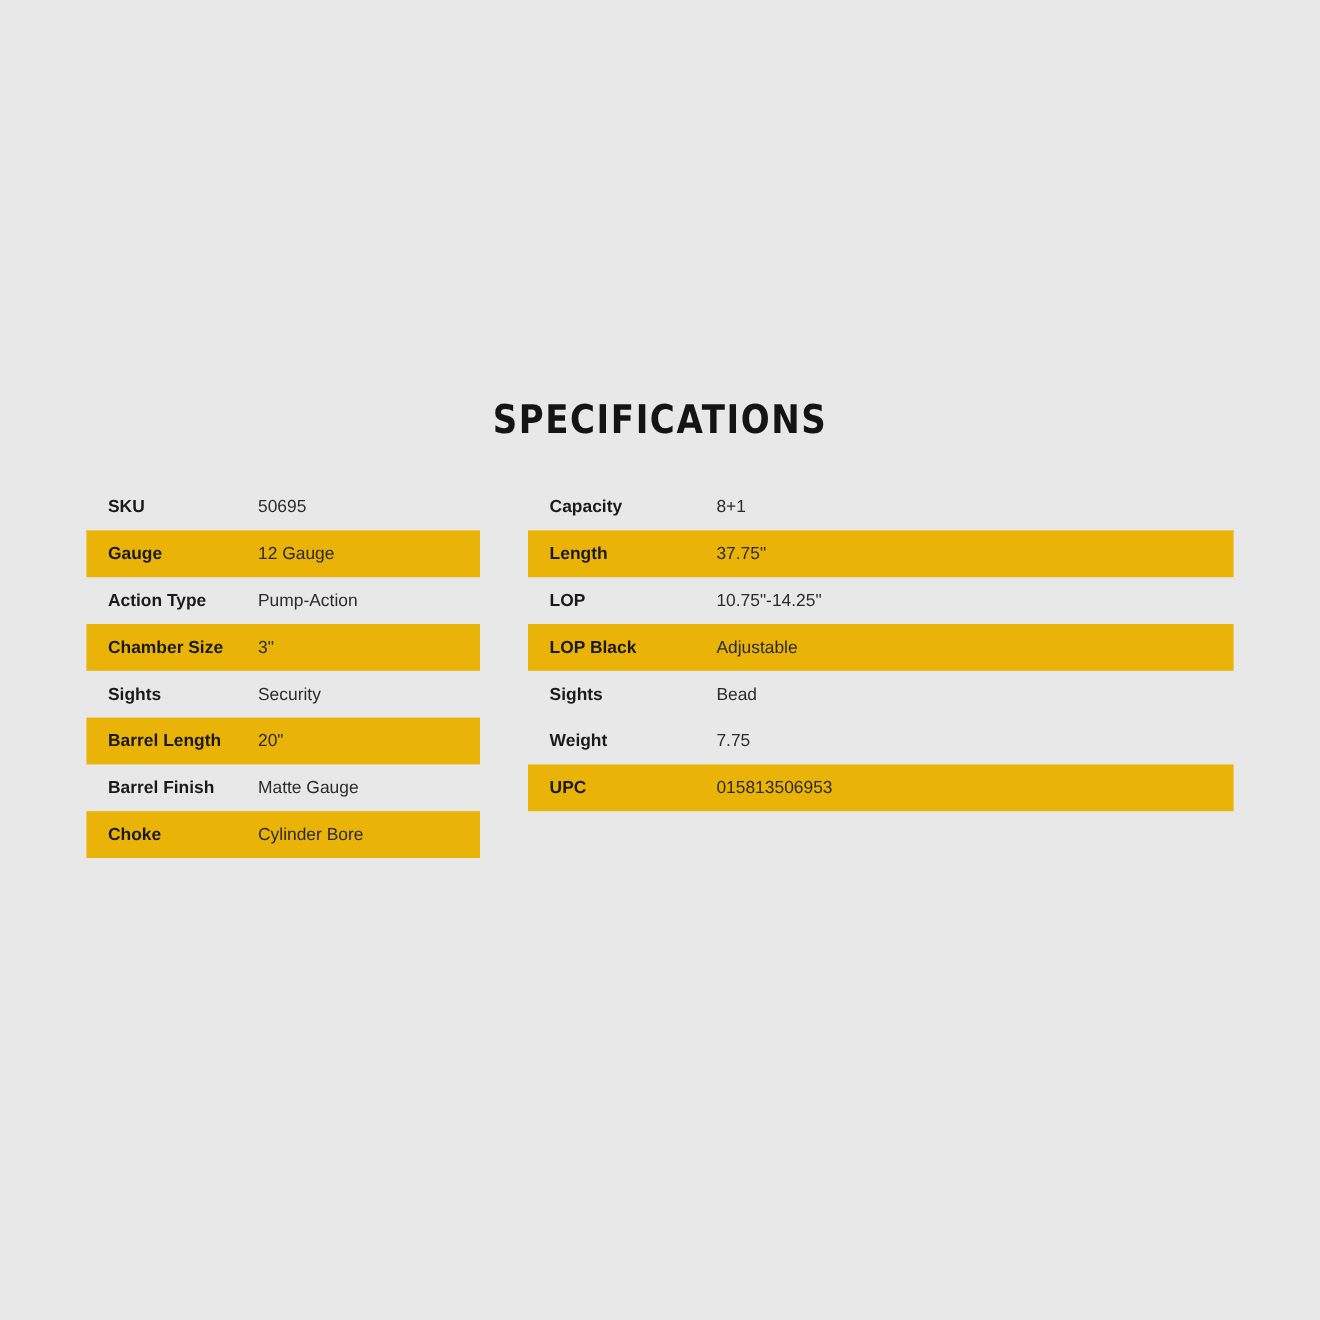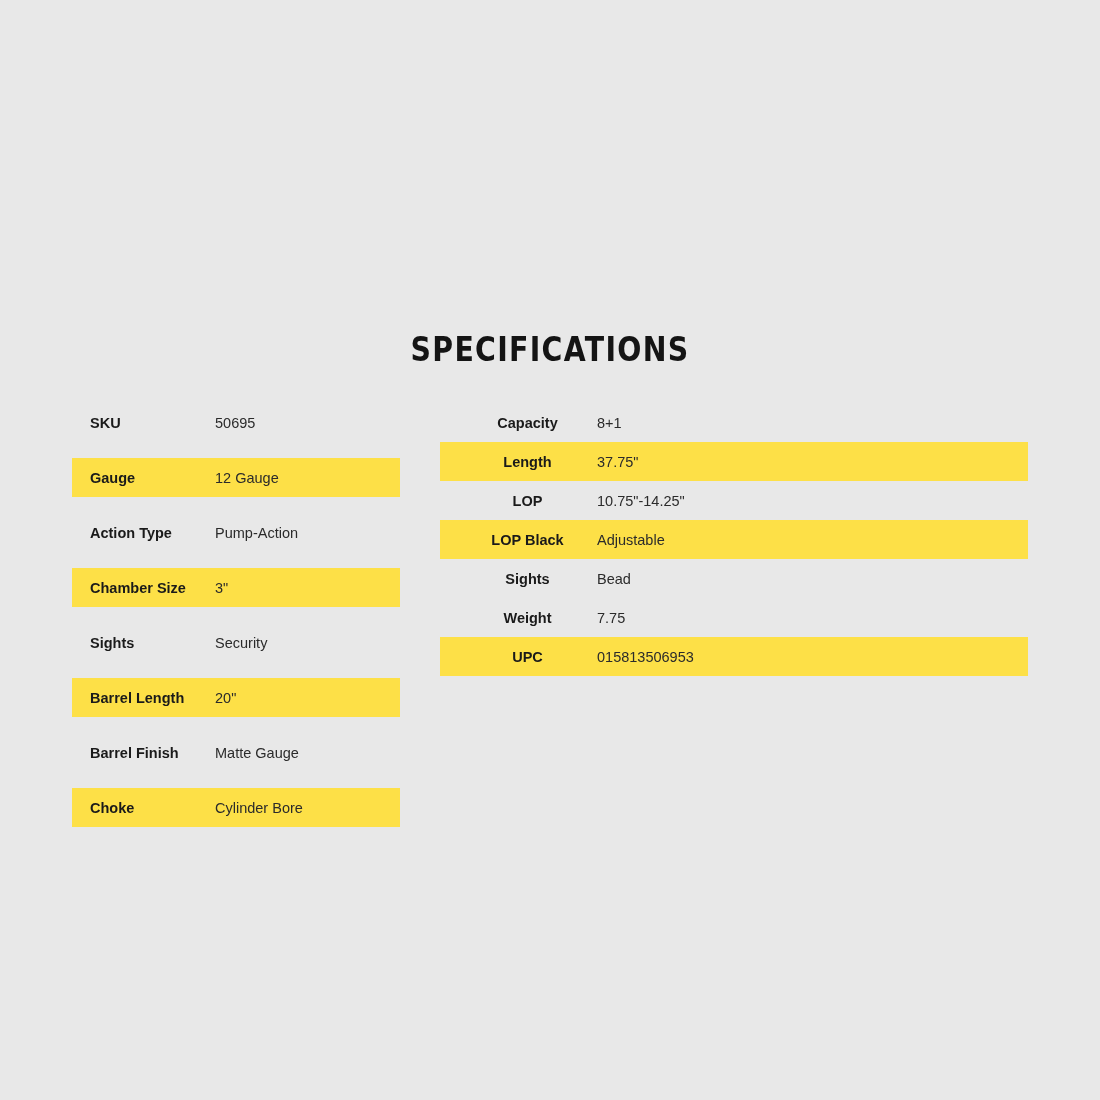--- a/index.html
+++ b/index.html
@@ -39,41 +39,41 @@
     display: flex;
     justify-content: space-between;
     padding: 0 72px;
     box-sizing: border-box;
     align-items: flex-start;
   }
   .spec-col {
     display: flex;
     flex-direction: column;
   }
-  .spec-col.left { width: 328px; gap: 16px; }
+  .spec-col.left { width: 328px; }
   .spec-col.right { width: 588px; }
 
   .spec-row {
     display: flex;
     align-items: center;
     height: 39px;
     padding: 0 18px;
     box-sizing: border-box;
     font-size: 14.5px;
   }
   .spec-row.shaded {
-    background: #fde047;
+    background: #eab308;
   }
   .spec-label {
     font-weight: bold;
     color: #1a1a1a;
     flex: 0 0 auto;
   }
   .spec-col.left .spec-label { width: 125px; }
-  .spec-col.right .spec-label { width: 139px; text-align: center; }
+  .spec-col.right .spec-label { width: 139px; }
   .spec-value {
     color: #2b2b2b;
     white-space: nowrap;
   }
 </style>
 </head>
 <body>
 
 <div class="page">
   <section class="spec-section">

